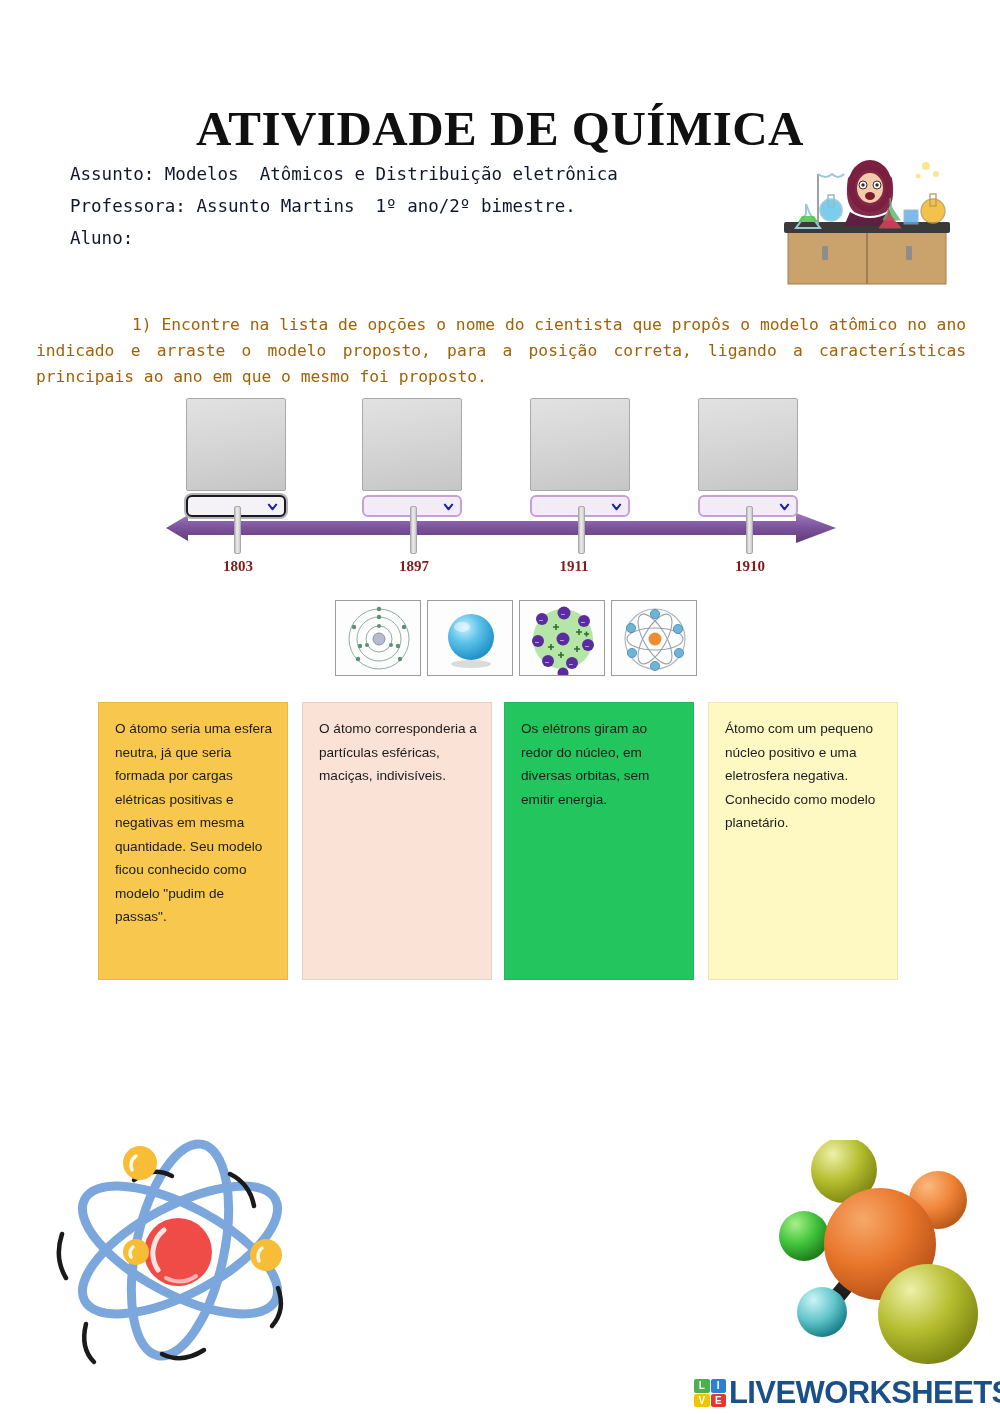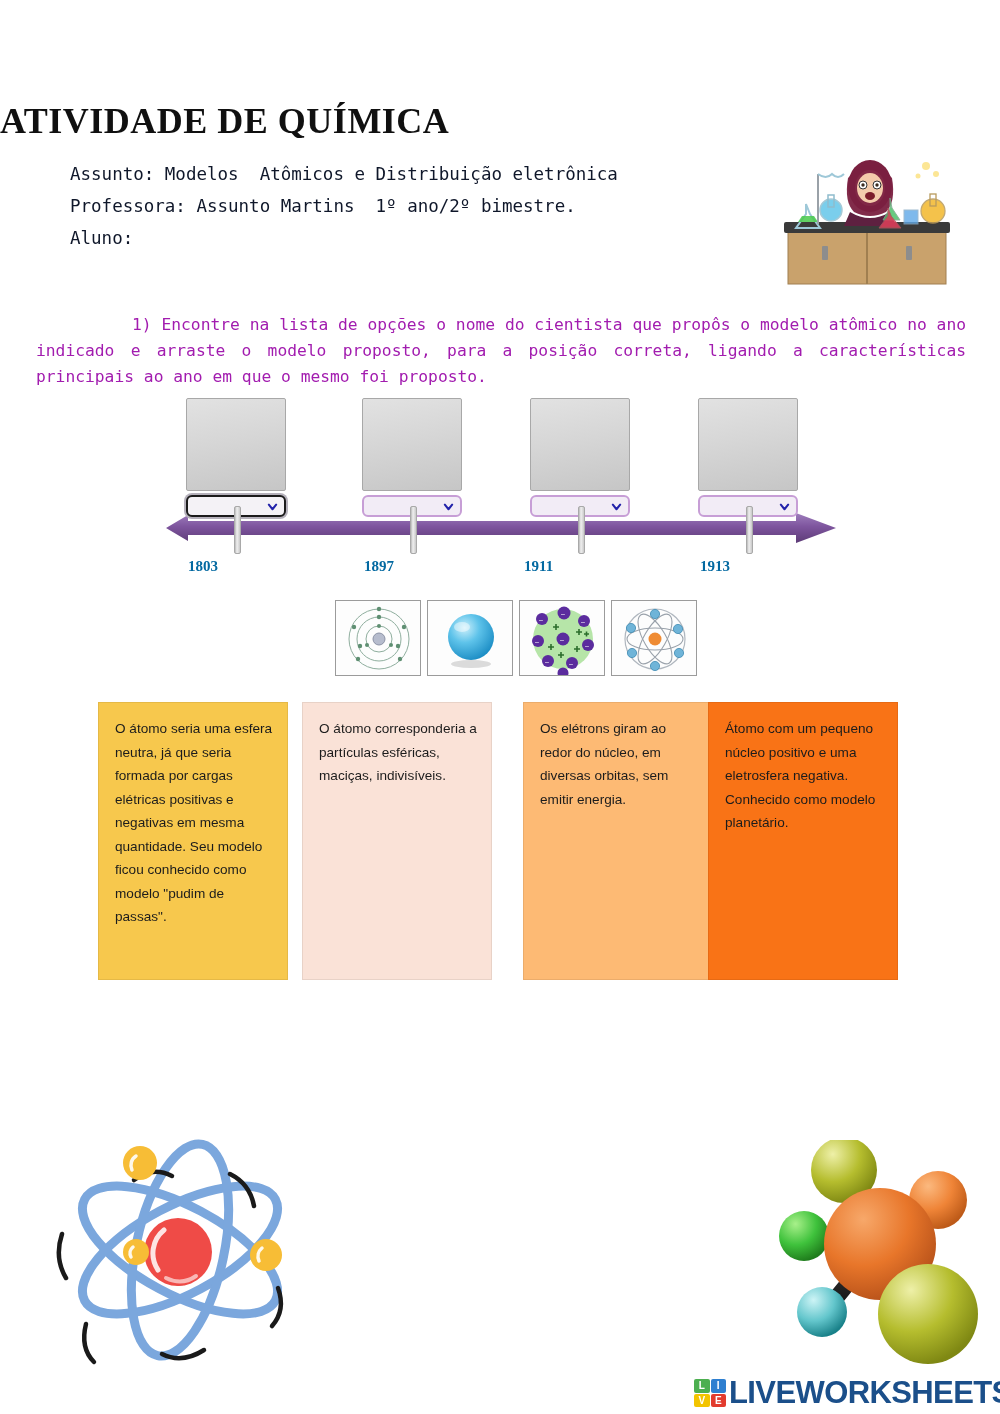--- a/index.html
+++ b/index.html
@@ -14,22 +14,23 @@
     font-family: "Liberation Sans", sans-serif;
     overflow: hidden;
   }
 
   
   .page-title {
     position: absolute;
     left: 0;
     top: 100px;
     width: 1000px;
+    text-align: center;
     font-family: "Liberation Serif", serif;
-    font-size: 36px;
+    font-size: 49px;
     font-weight: 700;
     letter-spacing: 0.5px;
     color: #101010;
   }
   .meta-block {
     position: absolute;
     left: 70px;
     top: 158px;
     width: 700px;
   }
@@ -52,21 +53,21 @@
 
   
   .question-text {
     position: absolute;
     left: 36px;
     top: 312px;
     width: 930px;
     font-family: "DejaVu Sans Mono", monospace;
     font-size: 16.3px;
     line-height: 26px;
-    color: #a21caf;
+    color: #a16207;
     text-align: justify;
     text-indent: 96px;
   }
 
   
   .timeline-area {
     position: absolute;
     left: 0;
     top: 398px;
     width: 1000px;
@@ -141,25 +142,25 @@
     top: 108px;
     border-radius: 2px;
     background: linear-gradient(90deg, #b9b9b9 0%, #f0f0f0 40%, #c9c9c9 100%);
     border: 1px solid #a9a9a9;
     box-sizing: border-box;
   }
   .year {
     position: absolute;
     top: 160px;
     width: 100px;
-    text-align: left;
+    text-align: center;
     font-family: "Liberation Serif", serif;
     font-size: 15px;
     font-weight: 700;
-    color: #0369a1;
+    color: #7f1d1d;
   }
 
   
   .models-row {
     position: absolute;
     left: 335px;
     top: 600px;
     width: 364px;
     height: 78px;
   }
@@ -360,21 +361,21 @@
   </div>
 
   <div class="tick" style="left:234px;"></div>
   <div class="tick" style="left:410px;"></div>
   <div class="tick" style="left:578px;"></div>
   <div class="tick" style="left:746px;"></div>
 
   <div class="year" style="left:188px;">1803</div>
   <div class="year" style="left:364px;">1897</div>
   <div class="year" style="left:524px;">1911</div>
-  <div class="year" style="left:700px;">1913</div>
+  <div class="year" style="left:700px;">1910</div>
 </div>
 
 <div class="models-row">
 
   <div class="model-thumb" style="left:0;">
     <svg viewBox="0 0 86 76" width="86" height="76">
       <circle cx="43" cy="38" r="30" fill="none" stroke="#8fae9e" stroke-width="1"></circle>
       <circle cx="43" cy="38" r="22" fill="none" stroke="#8fae9e" stroke-width="1"></circle>
       <circle cx="43" cy="38" r="13" fill="none" stroke="#8fae9e" stroke-width="1"></circle>
       <circle cx="43" cy="38" r="6" fill="#b6bccd" stroke="#8c93a6" stroke-width="1"></circle>
@@ -459,22 +460,22 @@
         <circle cx="20" cy="52" r="4.6"></circle>
           <circle cx="19" cy="27" r="4.6"></circle>
       </g>
     </svg>
   </div>
 </div>
 
 <div class="cards-row">
   <div class="desc-card" style="left:204px; background:#FAE2D7;">O átomo corresponderia a partículas esféricas, maciças, indivisíveis.</div>
   <div class="desc-card" style="left:0; background:#F7C84D;">O átomo seria uma esfera neutra, já que seria formada por cargas elétricas positivas e negativas em mesma quantidade.  Seu modelo ficou conhecido como modelo "pudim de passas".</div>
-  <div class="desc-card" style="left:406px; background:#fdba74;margin-left:19px;">Os elétrons giram ao redor do núcleo, em diversas orbitas, sem emitir energia.</div>
-  <div class="desc-card" style="left:610px; background:#f97316;">Átomo com um pequeno núcleo positivo e uma eletrosfera negativa. Conhecido como modelo planetário.</div>
+  <div class="desc-card" style="left:406px; background:#22c55e;">Os elétrons giram ao redor do núcleo, em diversas orbitas, sem emitir energia.</div>
+  <div class="desc-card" style="left:610px; background:#fef9c3;">Átomo com um pequeno núcleo positivo e uma eletrosfera negativa. Conhecido como modelo planetário.</div>
 </div>
 
 <div class="atom-art">
   <svg viewBox="0 0 280 245" width="280" height="245">
     <g fill="none" stroke="#7ba7dd" stroke-width="9" stroke-linecap="round">
       <ellipse cx="140" cy="122" rx="108" ry="44" transform="rotate(28 140 122)"></ellipse>
       <ellipse cx="140" cy="122" rx="108" ry="44" transform="rotate(-28 140 122)"></ellipse>
       <ellipse cx="140" cy="122" rx="44" ry="108" transform="rotate(12 140 122)"></ellipse>
     </g>
     <g fill="none" stroke="#1a1a1a" stroke-width="4.5" stroke-linecap="round">

